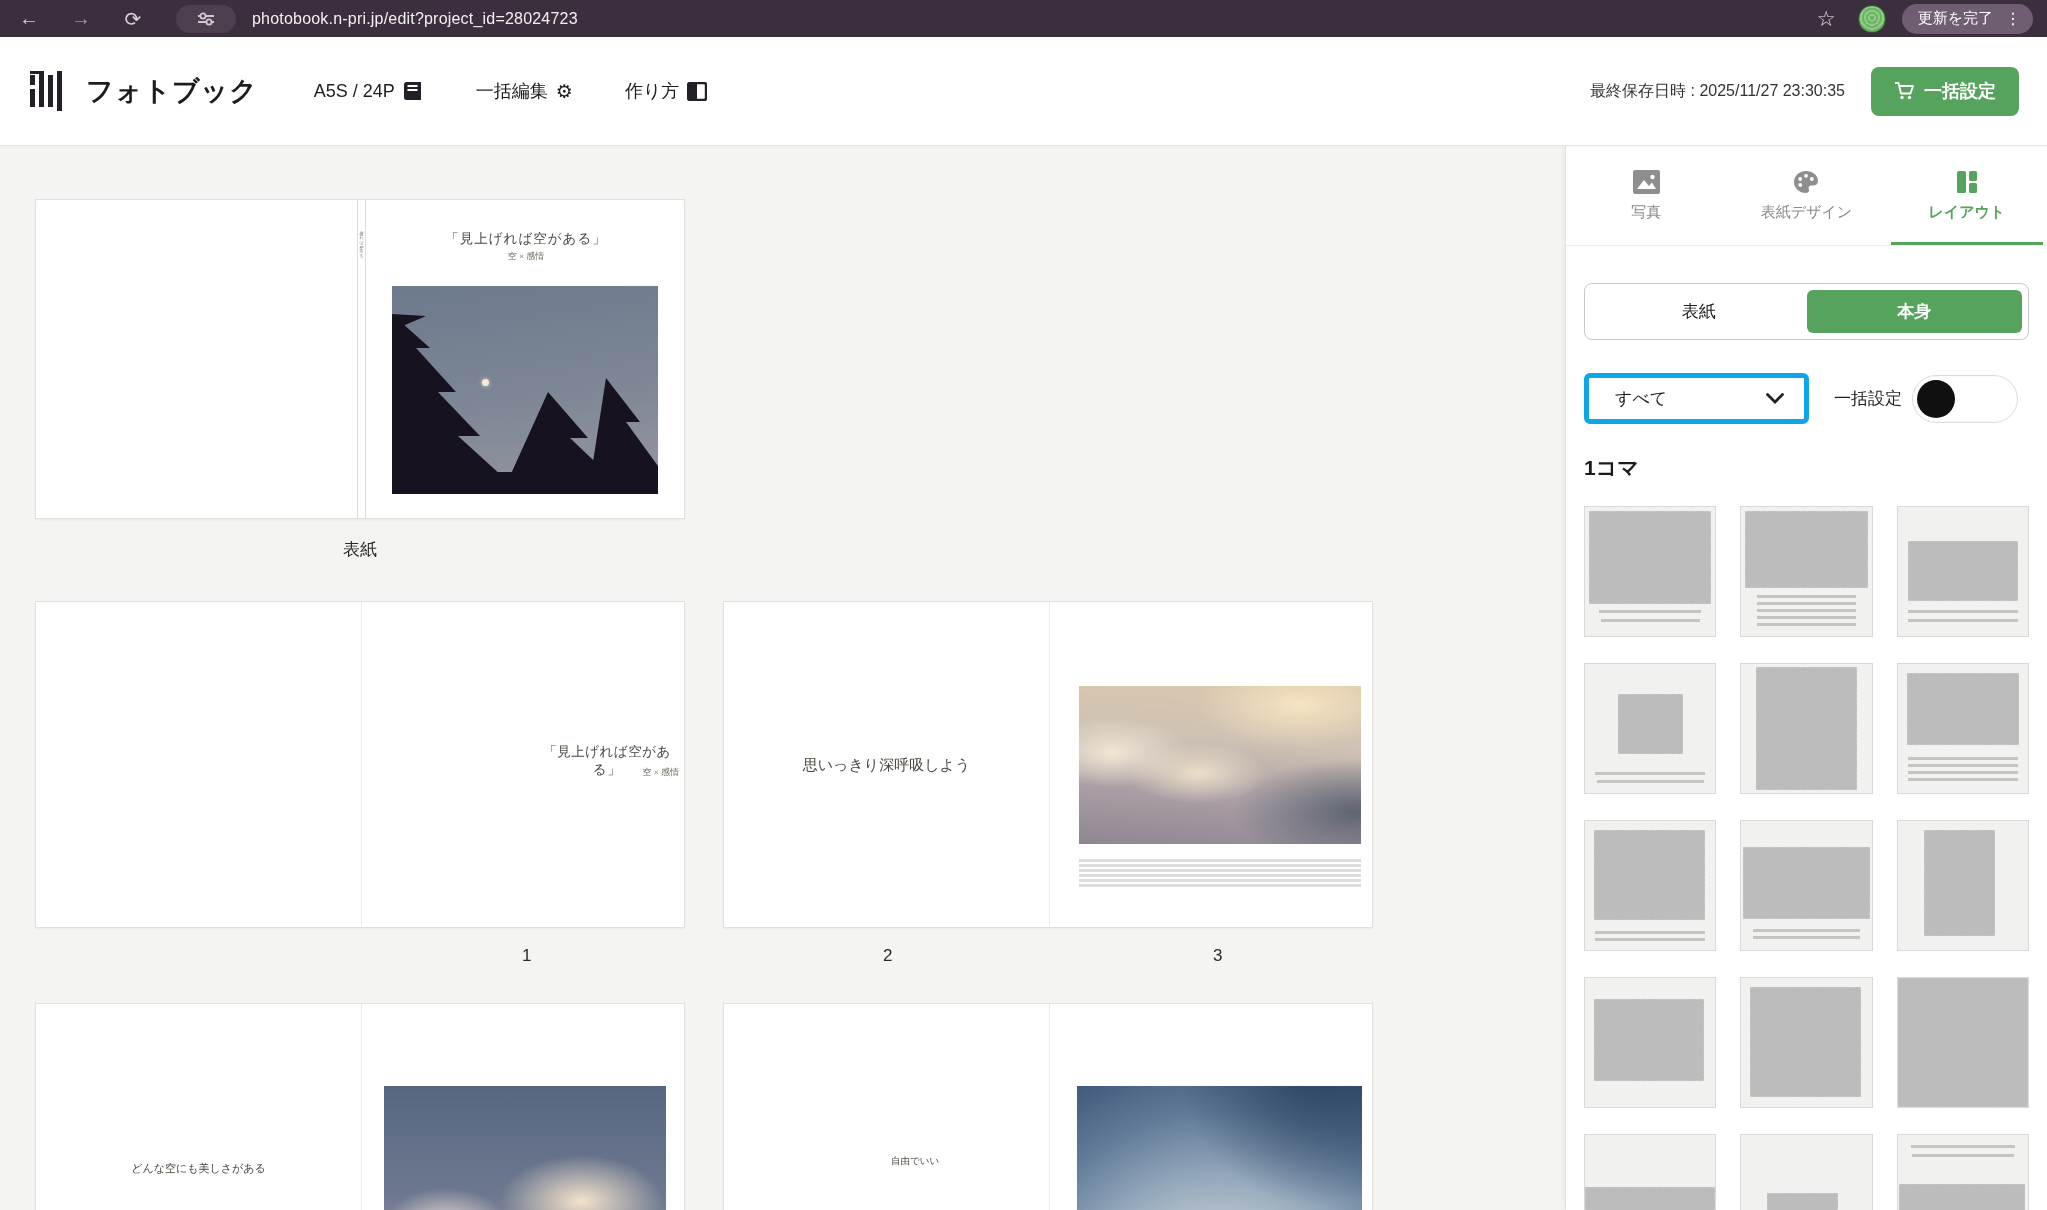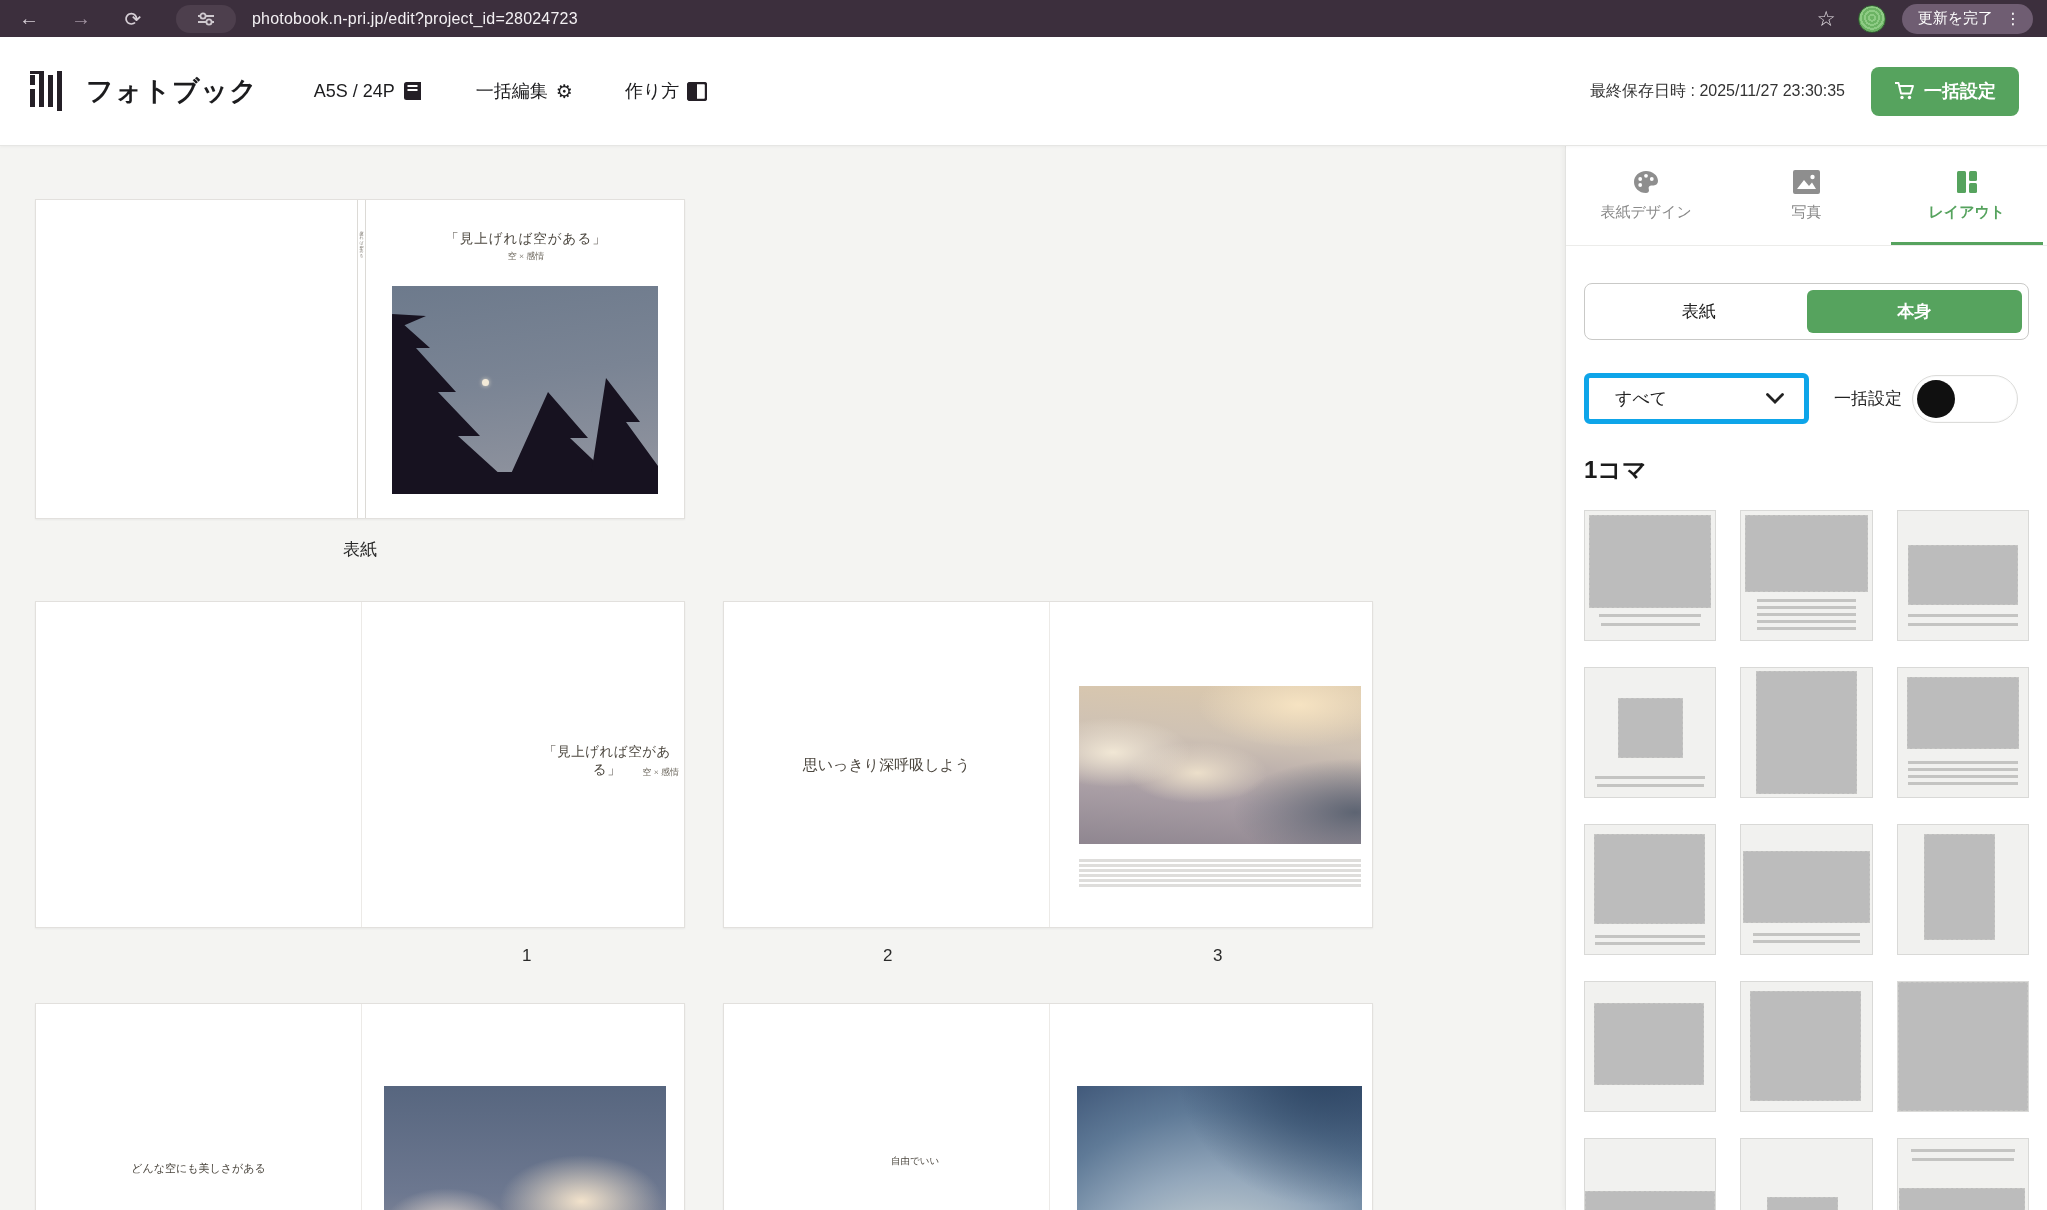--- a/index.html
+++ b/index.html
@@ -113,21 +113,21 @@
   .seg { flex:1; display:flex; align-items:center; justify-content:center; font-size:17px; border-radius:6px; cursor:pointer; color:#222; }
   .seg.active { background:#56a35e; color:#fff; font-weight:bold; }
   .filterrow { margin:33px 18px 0; display:flex; align-items:center; }
   .dropdown { width:225px; height:51px; border:5px solid #0ea5e9; border-radius:6px; background:#fff;
     display:flex; align-items:center; padding:0 20px 0 26px; font-size:17px; cursor:pointer; }
   .dropdown .chev { margin-left:auto; }
   .bulklabel { font-size:17px; margin-left:25px; }
   .switch { width:106px; height:48px; border-radius:24px; background:#fff; border:1px solid #dcdcda;
     box-shadow:inset 0 0 0 1px rgba(0,0,0,.02); margin-left:10px; position:relative; cursor:pointer; }
   .knob { position:absolute; left:4px; top:4px; width:38px; height:38px; border-radius:50%; background:#101010; }
-  .sectiontitle { margin:30px 18px 0; font-size:24px; font-weight:bold; color:#1b1b1b; }
+  .sectiontitle { margin:30px 18px 0; font-size:21px; font-weight:bold; color:#1b1b1b; }
   .grid { margin:24px 18px 0; display:grid; grid-template-columns:repeat(3,1fr); column-gap:24px; row-gap:26px; }
   .card { position:relative; height:131px; background:#f1f1ef; border:1px solid #d9d9d7; cursor:pointer; overflow:hidden; }
   .card .img { position:absolute; background:#bcbcbc; border:1px dashed #c6c6c4; }
   .card .ln { position:absolute; height:3px; background:#c4c4c2; }
 </style>
 </head>
 <body>
 
 <div class="chrome">
   <div class="navbtn">
@@ -263,36 +263,36 @@
     <div class="page right"></div>
     <div class="p6-text booktext">自由でいい</div>
     <div class="p7-photo"></div>
   </div>
 
 </div>
 
 <div class="sidebar">
   <div class="tabs">
     <div class="tab">
+      <svg width="27" height="24" viewBox="0 0 27 24">
+        <path d="M2 0 h23 a2 2 0 0 1 2 2 v20 a2 2 0 0 1 -2 2 h-23 a2 2 0 0 1 -2 -2 v-20 a2 2 0 0 1 2 -2 Z M4 19 L11 10 L16 16 L19 12.5 L23 19 Z" fill-rule="evenodd"></path>
+        <circle cx="19.5" cy="7" r="2.2" fill="#fff"></circle>
+      </svg>
+      <span>写真</span>
+    </div>
+    <div class="tab">
       <svg width="26" height="24" viewBox="0 0 26 24">
         <path d="M13 1 C6 1 1 6 1 12 C1 18 6 23 13 23 C15 23 16 21.8 16 20.3 C16 19.4 15.6 18.9 15.6 18 C15.6 16.5 16.8 15.4 18.3 15.4 L20.6 15.4 C23.2 15.4 25 13.5 25 11 C25 5.4 19.6 1 13 1 Z"></path>
         <circle cx="7.2" cy="9" r="1.9" fill="#fff"></circle>
         <circle cx="13" cy="5.8" r="1.9" fill="#fff"></circle>
         <circle cx="18.8" cy="9" r="1.9" fill="#fff"></circle>
         <circle cx="7.2" cy="15" r="1.9" fill="#fff"></circle>
       </svg>
       <span>表紙デザイン</span>
     </div>
-    <div class="tab">
-      <svg width="27" height="24" viewBox="0 0 27 24">
-        <path d="M2 0 h23 a2 2 0 0 1 2 2 v20 a2 2 0 0 1 -2 2 h-23 a2 2 0 0 1 -2 -2 v-20 a2 2 0 0 1 2 -2 Z M4 19 L11 10 L16 16 L19 12.5 L23 19 Z" fill-rule="evenodd"></path>
-        <circle cx="19.5" cy="7" r="2.2" fill="#fff"></circle>
-      </svg>
-      <span>写真</span>
-    </div>
     <div class="tab active">
       <svg width="24" height="24" viewBox="0 0 24 24">
         <rect x="2" y="1" width="9" height="22" rx="1.5"></rect>
         <rect x="14" y="1" width="8" height="10" rx="1.5"></rect>
         <rect x="14" y="13" width="8" height="10" rx="1.5"></rect>
       </svg>
       <span>レイアウト</span>
     </div>
   </div>
 

